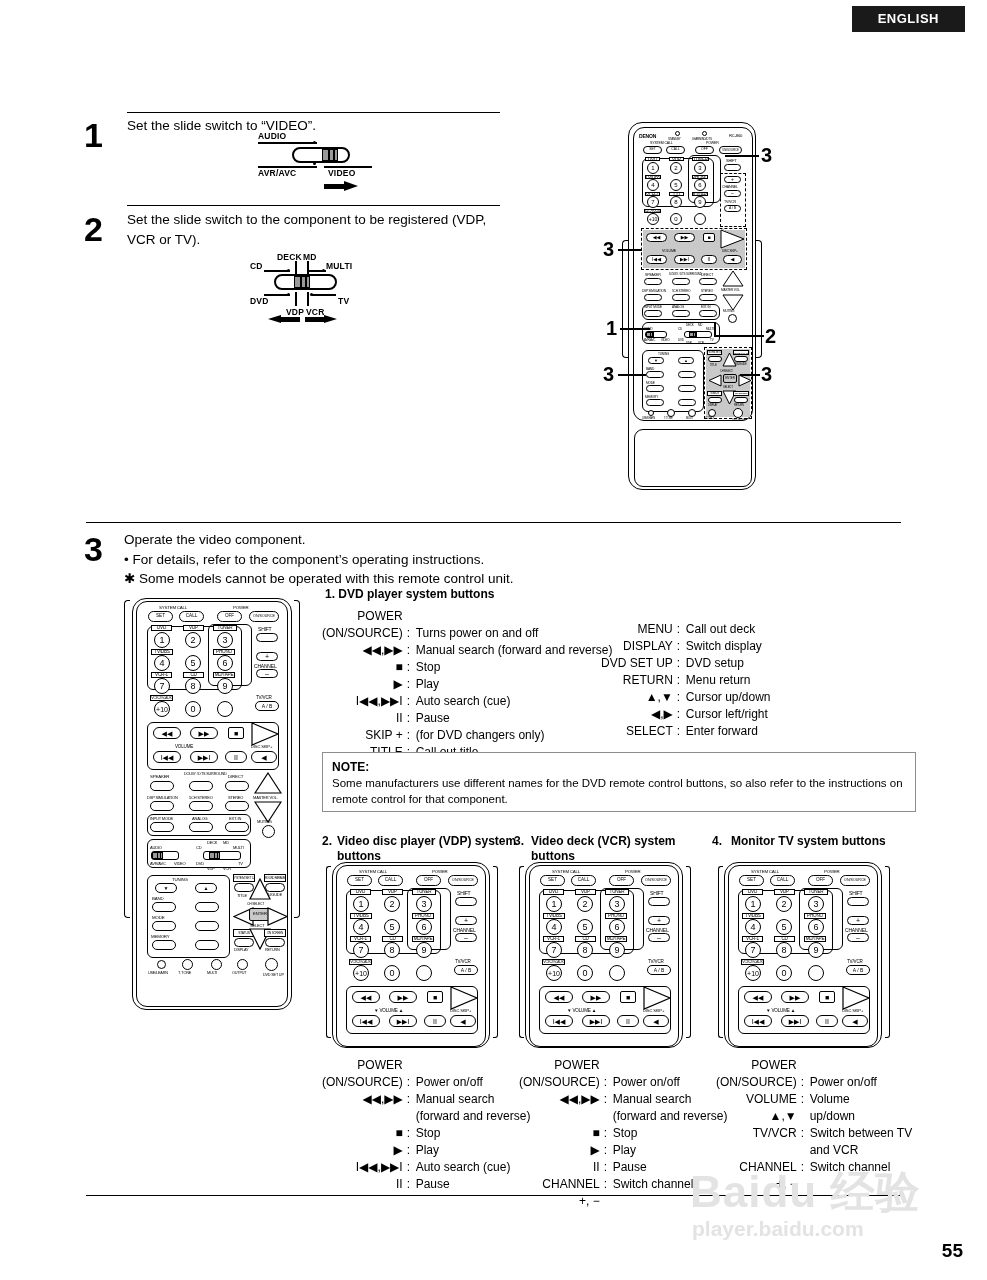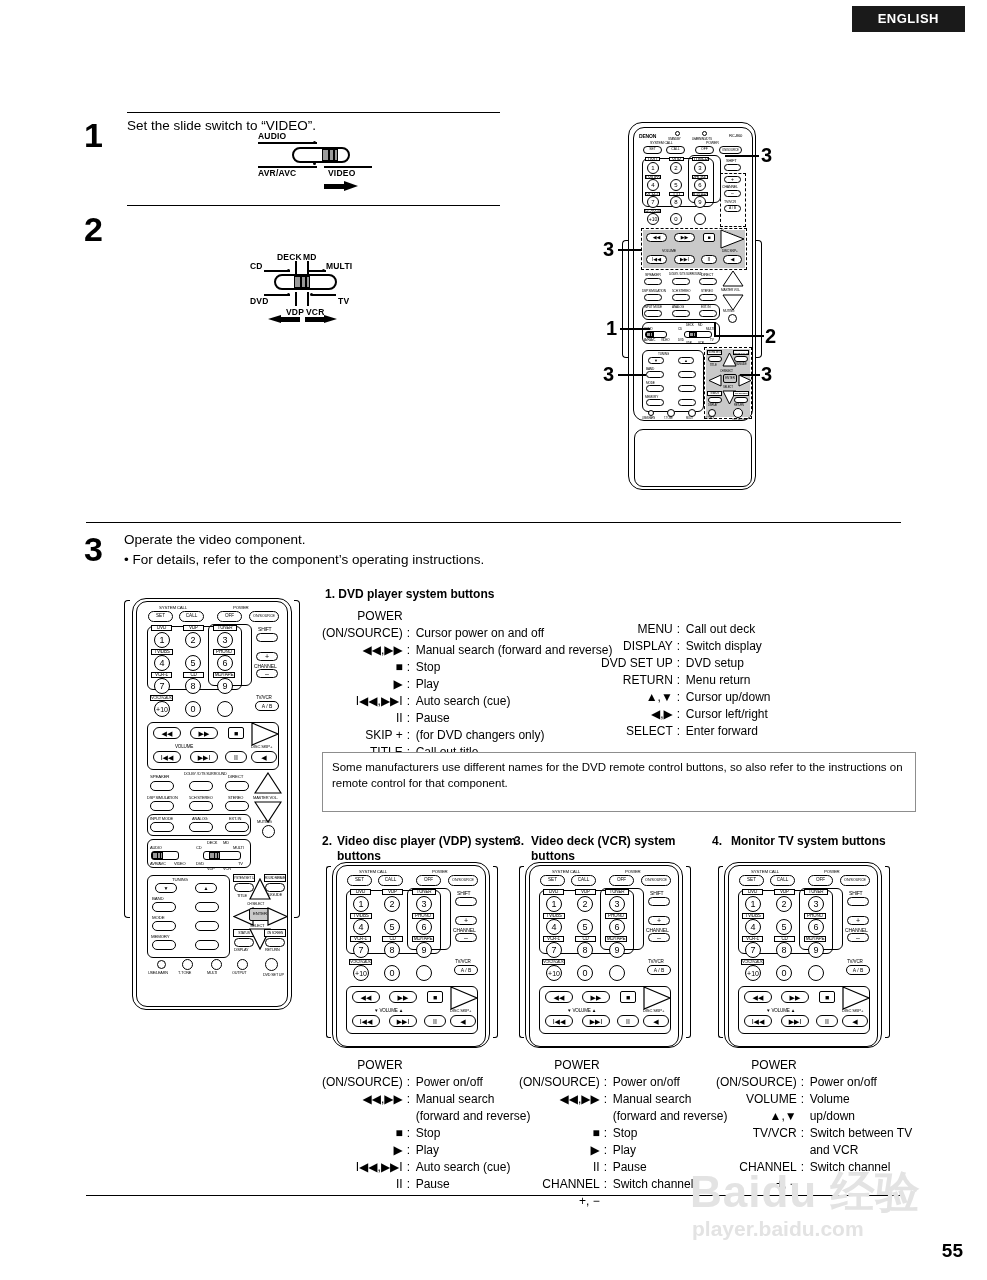--- a/index.html
+++ b/index.html
@@ -137,20 +137,24 @@
     <div class="sw-lab" style="left:0px; top:37px;">AVR/AVC</div>
     <div class="sw-lab" style="left:70px; top:37px;">VIDEO</div>
     <div style="position:absolute; left:66px; top:50px; width:34px; height:10px;">
       <div style="position:absolute;left:0;top:3px;width:22px;height:5px;background:#000;"></div>
       <div class="tri" style="left:20px; top:0px; border-top:5px solid transparent; border-bottom:5px solid transparent; border-left:14px solid #000;"></div>
     </div>
   </div>
 
   <div class="hr" style="left:127px; top:205px; width:373px;"></div>
   <div class="step-num" style="left:84px; top:212px;">2</div>
+  <div class="step-txt" style="left:127px; top:210px; width:360px;">
+    <span>Set the slide switch to the component to be registered (VDP,</span>
+    <span>VCR or TV).</span>
+  </div>
 
   <div class="sw-wrap" style="left:250px; top:252px; width:130px; height:72px;">
     <div class="sw-lab" style="left:27px; top:0px;">DECK</div>
     <div class="sw-lab" style="left:53px; top:0px;">MD</div>
     <div class="sw-lab" style="left:0px; top:9px;">CD</div>
     <div class="sw-lab" style="left:76px; top:9px;">MULTI</div>
     <div class="sw-line" style="left:14px; top:18px; width:26px;"></div>
     <div class="sw-line" style="left:58px; top:18px; width:18px;"></div>
     <div class="sw-dot" style="left:37px; top:17px;"></div>
     <div class="sw-dot" style="left:72px; top:17px;"></div>
@@ -381,20 +385,21 @@
   <div class="callout" style="left:603px; top:363px;">3</div>
   <div class="leader" style="left:618px; top:374px; width:28px;"></div>
   <div class="callout" style="left:761px; top:363px;">3</div>
   <div class="leader" style="left:740px; top:374px; width:20px;"></div>
 
   <div class="hr" style="left:86px; top:522px; width:815px;"></div>
   <div class="step-num" style="left:84px; top:532px;">3</div>
   <div class="step-txt" style="left:124px; top:530px; width:480px;">
     <span>Operate the video component.</span>
     <span class="bul">• For details, refer to the component’s operating instructions.</span>
+    <span class="bul">✱ Some models cannot be operated with this remote control unit.</span>
   </div>
 
   <div style="position:absolute; left:124px; top:598px; width:176px; height:412px;">
     <div style="position:absolute; left:0px; top:2px; width:6px; height:318px; border:1.5px solid #000; border-right:none; border-radius:4px 0 0 4px;"></div>
     <div style="position:absolute; left:170px; top:2px; width:6px; height:318px; border:1.5px solid #000; border-left:none; border-radius:0 4px 4px 0;"></div>
     <div class="remote rm-outer" style="left:8px; top:0px; width:160px; height:412px;">
       <div class="rm-inner" style="left:3px; top:2px; width:152px; height:406px;">
 
         <div class="lbl" style="left:22px; top:3px; font-size:4.4px;">SYSTEM CALL</div>
         <div class="lbl" style="left:96px; top:3px; font-size:4.4px;">POWER</div>
@@ -562,21 +567,21 @@
     </div>
   </div>
 
   <div class="hdg" style="left:325px; top:587px;">1.  DVD player system buttons</div>
   <div class="deflist" style="left:322px; top:608px;">
     <table>
       <tbody>
           <tr>
         <td class="k"><span>POWER</span><br><span>(ON/SOURCE)</span></td>
         <td class="c"><br><span>:</span></td>
-        <td class="v"><br><span>Cursor power on and off</span></td>
+        <td class="v"><br><span>Turns power on and off</span></td>
       </tr>
       <tr>
             <td class="k sym">◀◀,▶▶</td>
             <td class="c">:</td>
             <td class="v">Manual search (forward and reverse)</td>
           </tr>
       <tr>
             <td class="k sym">■</td>
             <td class="c">:</td>
             <td class="v">Stop</td>
@@ -646,20 +651,21 @@
       <tr>
             <td class="k">SELECT</td>
             <td class="c">:</td>
             <td class="v">Enter forward</td>
           </tr>
     </tbody>
       </table>
   </div>
 
   <div class="note-box" style="left:322px; top:752px; width:594px; height:60px;">
+    <div class="note-ttl">NOTE:</div>
     <div class="note-bdy">Some manufacturers use different names for the DVD remote control buttons, so also refer to the instructions on remote control for that component.</div>
   </div>
 
   <div class="hdg" style="left:322px; top:834px;">2.</div>
   <div class="hdg" style="left:337px; top:834px;">Video disc player (VDP) system</div>
   <div class="hdg" style="left:337px; top:849px;">buttons</div>
 
   <div class="hdg" style="left:514px; top:834px;">3.</div>
   <div class="hdg" style="left:531px; top:834px;">Video deck (VCR) system</div>
   <div class="hdg" style="left:531px; top:849px;">buttons</div>

